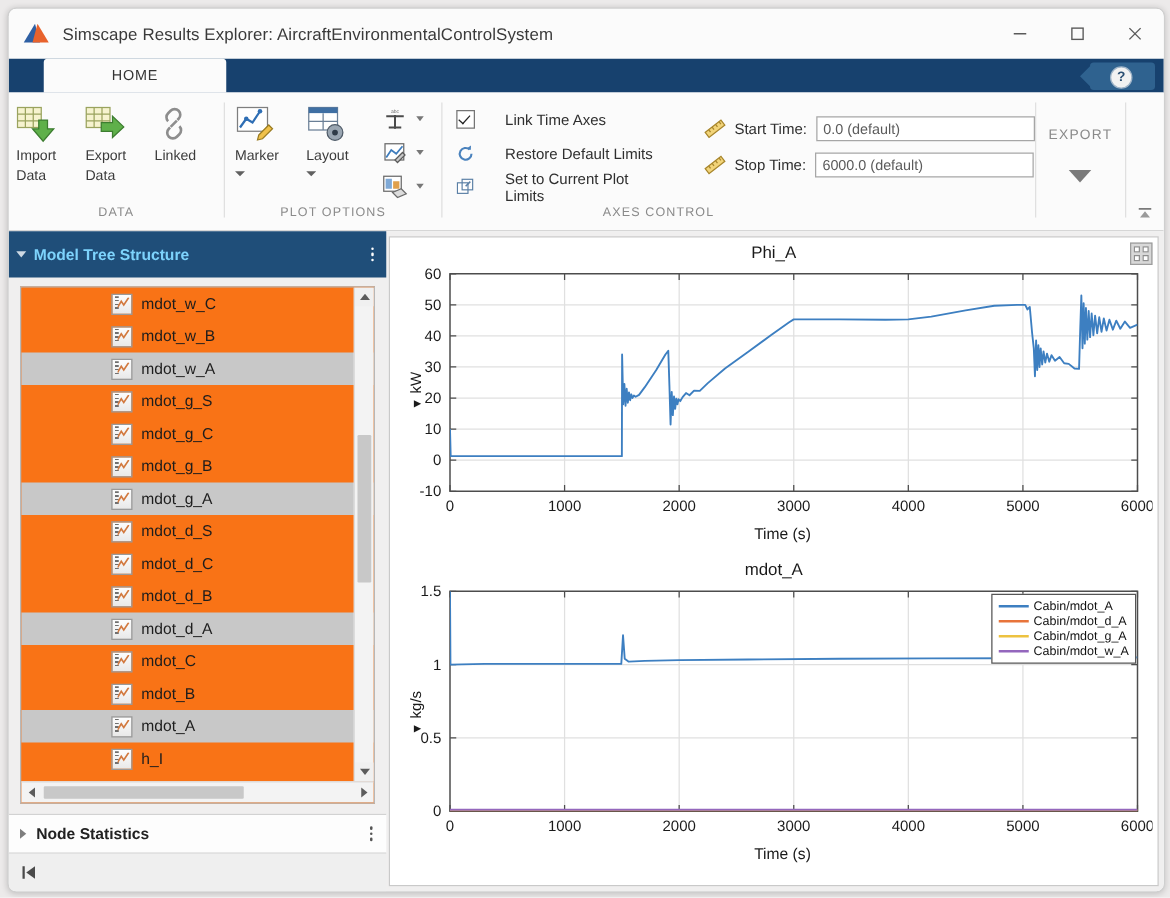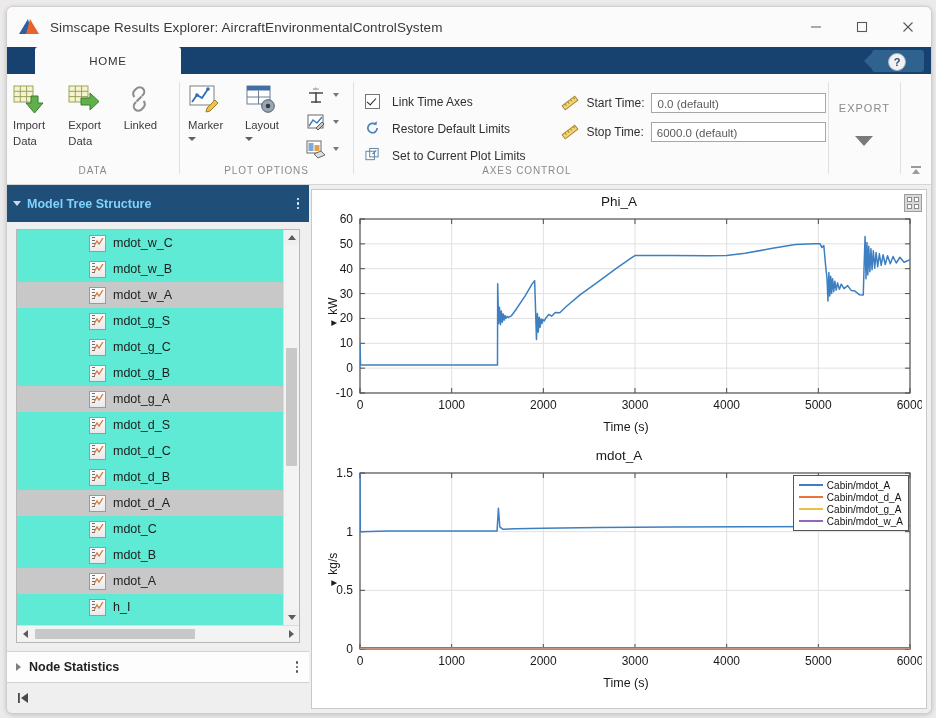--- a/index.html
+++ b/index.html
@@ -47,21 +47,21 @@
   .bigbtn .lb{font-size:11.3px;color:#3b3b3b;text-align:center;line-height:13px;margin-top:3px;}
   .ddrow{display:flex;align-items:center;justify-content:center;height:12px;margin-top:1px;}
   .caret{width:0;height:0;border-left:4px solid transparent;border-right:4px solid transparent;border-top:4.5px solid #606060;}
   .caret.sm{border-left:3.5px solid transparent;border-right:3.5px solid transparent;border-top:4px solid #777;}
 
   .smallcol{display:flex;flex-direction:column;justify-content:flex-start;padding-top:1px;}
   .smallrow{height:27px;display:flex;align-items:center;gap:6px;padding:0 3px;}
   .smallrow .ic{width:22px;height:22px;display:flex;align-items:center;justify-content:center;}
 
   .checkcol{display:flex;flex-direction:column;padding-top:2px;}
-  .checkrow{height:27px;display:flex;align-items:flex-end;gap:12px;padding:0 6px 0 4px;font-size:12px;color:#2f2f2f;}
+  .checkrow{height:27px;display:flex;align-items:center;gap:24px;padding:0 6px 0 4px;font-size:12px;color:#2f2f2f;}
   .cbox{width:13px;height:13px;border:1px solid #757575;background:#fff;position:relative;}
   .cbox:after{content:"";position:absolute;left:3px;top:1px;width:4px;height:8px;border:solid #222;border-width:0 1.7px 1.7px 0;transform:rotate(42deg);}
 
   .timecol{display:flex;flex-direction:column;padding-top:8px;padding-left:6px;}
   .timerow{height:29px;display:flex;align-items:center;gap:7px;}
   .timerow .lb{font-size:12px;color:#2f2f2f;white-space:nowrap;}
   .tinput{width:175px;height:20px;border:1px solid #a6a6a6;background:#fff;font-size:11.5px;color:#5b5b5b;
           padding:0 5px;line-height:20px;box-sizing:border-box;}
 
   .exportgrp{width:72px;display:flex;flex-direction:column;align-items:center;justify-content:center;height:100px;}
@@ -74,21 +74,21 @@
 
   
   .leftdock{width:302px;display:flex;flex-direction:column;background:#f0efef;}
   .panel-header{height:37px;background:#1f4e79;display:flex;align-items:center;color:#7dd3fc;font-size:12.5px;font-weight:bold;}
   .panel-header .twisty{width:20px;display:flex;align-items:center;justify-content:center;}
   .panel-header .kebab{margin-left:auto;width:22px;display:flex;flex-direction:column;align-items:center;justify-content:center;gap:2px;}
   .panel-header .kebab i{width:2.5px;height:2.5px;background:#fff;border-radius:50%;display:block;}
   .tri-down{width:0;height:0;border-left:4px solid transparent;border-right:4px solid transparent;border-top:5px solid #cdd9e4;}
   .tri-right{width:0;height:0;border-top:4px solid transparent;border-bottom:4px solid transparent;border-left:5px solid #7e7e7e;}
 
-  .treebox{flex:1;margin:7px 9px 0 9px;background:#5eead4;border:1px solid #b7b7b7;display:flex;flex-direction:column;overflow:hidden;}
+  .treebox{flex:1;margin:7px 9px 0 9px;background:#f97316;border:1px solid #b7b7b7;display:flex;flex-direction:column;overflow:hidden;}
   .treelist{flex:1;position:relative;overflow:hidden;}
   .trow{height:26px;display:flex;align-items:center;padding-left:72px;font-size:12.5px;color:#1d1d1d;box-sizing:border-box;}
   .trow.sel{background:#c8c8c8;text-align:right;}
   .trow .sicon{width:15px;height:15px;margin-right:7px;position:relative;flex:none;
        background:linear-gradient(#fdfdfd,#e9e9e9);border:1px solid #9a9a9a;}
   .trow .sicon .bars{position:absolute;left:1.5px;top:1.5px;width:3px;height:11px;
        background:repeating-linear-gradient(#6f6f6f 0 1.2px,transparent 1.2px 3px);}
   .trow .sicon svg{position:absolute;left:4px;top:2px;}
   .vscroll{position:absolute;right:0;top:0;width:15px;height:100%;background:#f3f3f3;border-left:1px solid #dcdcdc;}
   .vscroll .arrow{height:15px;display:flex;align-items:center;justify-content:center;background:#f0f0f0;}

